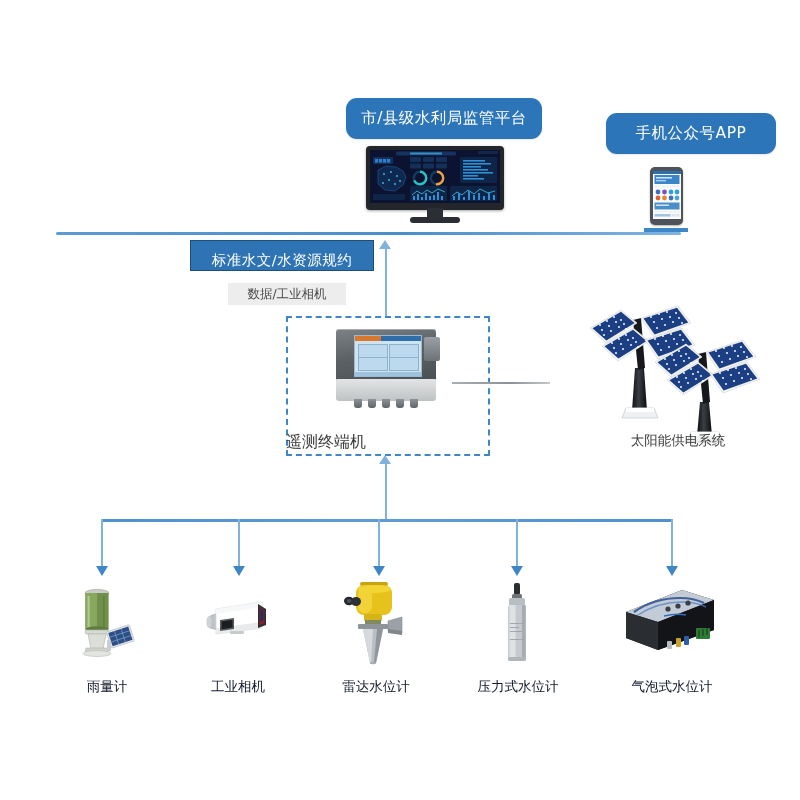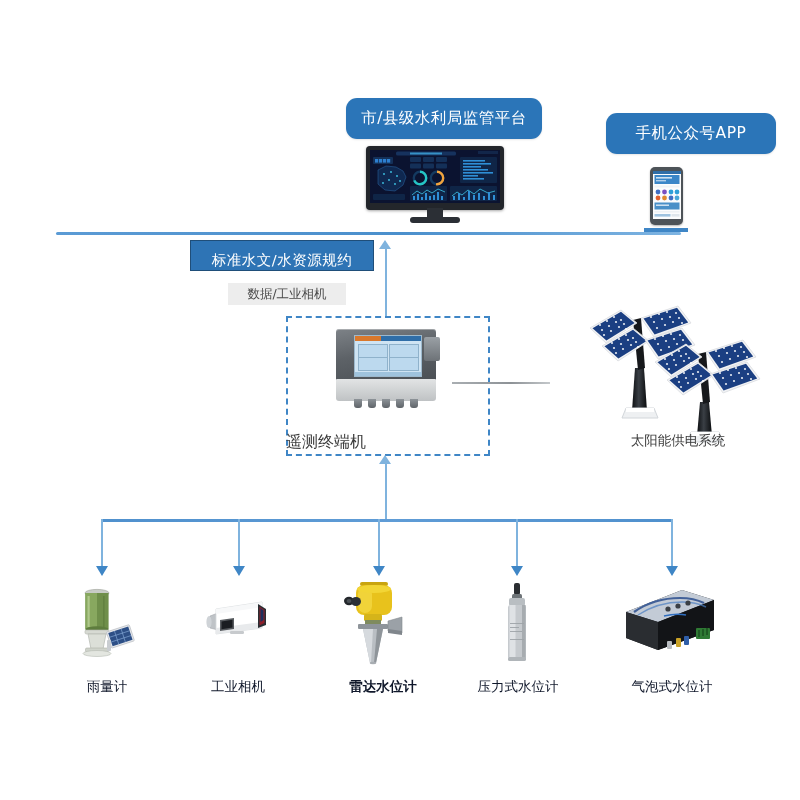--- a/index.html
+++ b/index.html
@@ -583,21 +583,21 @@
       <rect x="29" y="43" width="16" height="5" fill="#7f8b5e"></rect>
       <rect x="22" y="47" width="30" height="5" rx="1" fill="#8e949a"></rect>
       <path d="M52 44 L66 40 L66 56 L52 54 Z" fill="#9ba1a7" stroke="#84898e" stroke-width=".6"></path>
       <path d="M52 52 L66 54 L66 58 L52 56 Z" fill="#80868c"></path>
       <path d="M27 52 L47 52 L40 86 L34 86 Z" fill="#b9bec3"></path>
       <path d="M27 52 L37 52 L35 86 L34 86 Z" fill="#d6dade"></path>
       <path d="M41 52 L47 52 L40 86 L38 86 Z" fill="#8f959a"></path>
       <ellipse cx="37" cy="86" rx="3.2" ry="1.2" fill="#a8adb2"></ellipse>
     </svg>
   </div>
-  <div class="sensor-label" style="left:328px;top:678px;width:110px;font-weight:bold;">
+  <div class="sensor-label" style="left:321px;top:678px;width:110px;">
     <span>雷达水位计</span>
   </div>
 
   <div class="abs" style="left:498px;top:583px;width:40px;height:80px;">
     <svg width="40" height="80" viewBox="0 0 40 80">
       <rect x="16" y="0" width="6" height="12" rx="2" fill="#2a2d31"></rect>
       <rect x="14" y="11" width="10" height="5" rx="1.5" fill="#6e7478"></rect>
       <rect x="11" y="15" width="16" height="8" rx="2" fill="#b9bec2"></rect>
       <rect x="10" y="22" width="18" height="54" rx="2.5" fill="#c6cace"></rect>
       <rect x="11.5" y="22" width="6" height="54" fill="#dfe2e5"></rect>

